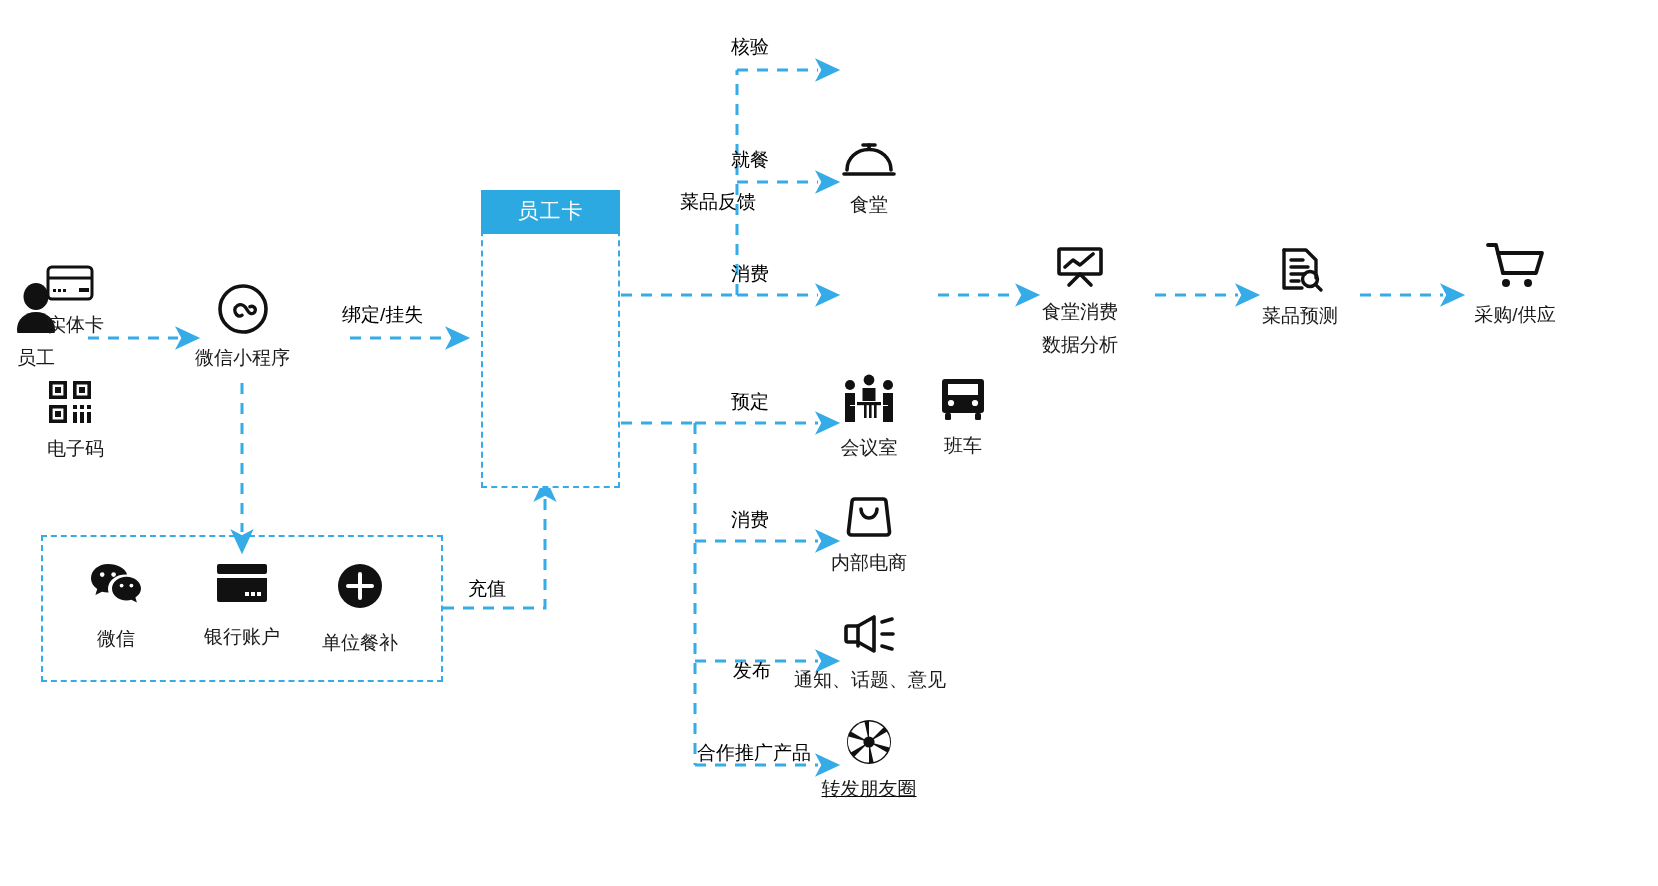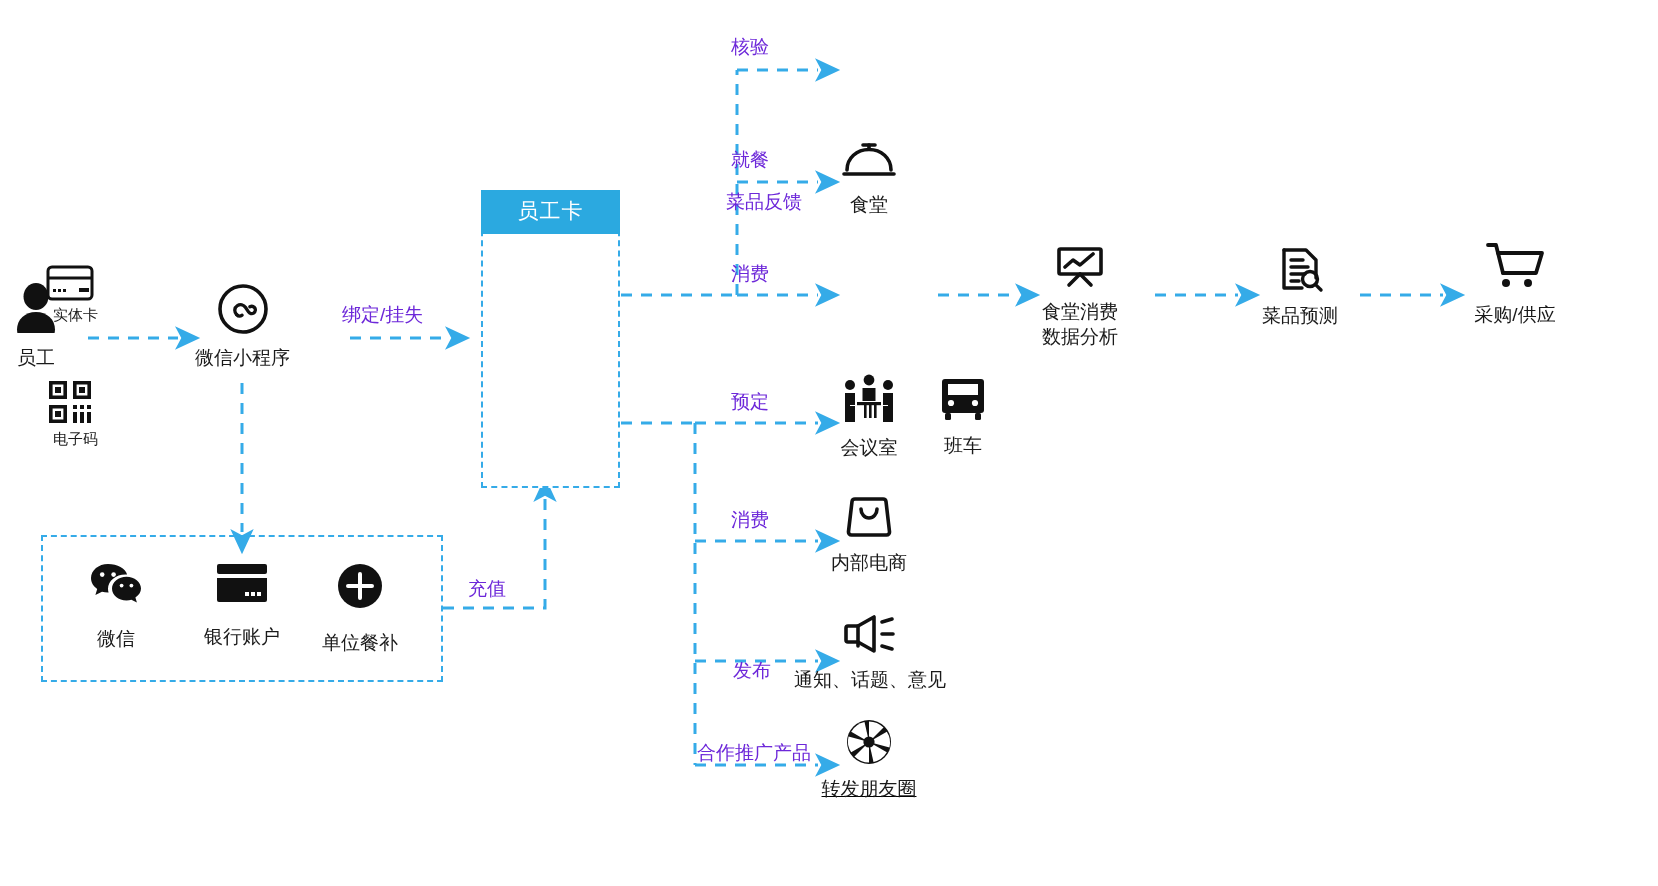--- a/index.html
+++ b/index.html
@@ -13,35 +13,35 @@
 
   .node{position:absolute;text-align:center;}
   .node .glyph{display:block;margin:0 auto;color:#111;}
   .node .cap{
     display:block;margin-top:6px;color:#1a1a1a;font-size:19px;line-height:25px;
     white-space:nowrap;
   }
   .node .cap.two{white-space:normal;}
 
   .edge-label{
-    position:absolute;color:#6d28d9;font-size:19px;line-height:24px;white-space:nowrap;
+    position:absolute;color:#000000;font-size:19px;line-height:24px;white-space:nowrap;
   }
 
   
   #card-panel{
     position:absolute;left:481px;top:190px;width:139px;height:298px;
     border:2px dashed #35ABE8;border-top:none;box-sizing:border-box;background:#fff;
   }
   #card-header{
     position:absolute;left:481px;top:190px;width:139px;height:44px;
     background:#2BA9E0;color:#ffffff;font-size:21px;line-height:42px;text-align:center;
     letter-spacing:1px;
   }
   .card-item{position:absolute;left:0;width:139px;text-align:center;}
-  .card-item .cap{display:block;margin-top:1px;font-size:15px;color:#1a1a1a;padding-left:12px;}
+  .card-item .cap{display:block;margin-top:7px;font-size:19px;color:#1a1a1a;padding-left:12px;}
 
   
   #pay-box{
     position:absolute;left:41px;top:535px;width:402px;height:147px;
     border:2px dashed #35ABE8;box-sizing:border-box;
   }
   .pay-item{position:absolute;top:562px;width:120px;text-align:center;}
   .pay-item .cap{display:block;margin-top:16px;font-size:19px;color:#1a1a1a;}
 </style>
 </head>
@@ -80,21 +80,21 @@
 
       <path d="M938,295 L1018,295" marker-end="url(#ah)"></path>
       <path d="M1155,295 L1238,295" marker-end="url(#ah)"></path>
       <path d="M1360,295 L1443,295" marker-end="url(#ah)"></path>
     </g>
   </svg>
 
   <div class="edge-label" style="left:342px;top:303px;">绑定/挂失</div>
   <div class="edge-label" style="left:731px;top:35px;">核验</div>
   <div class="edge-label" style="left:731px;top:148px;">就餐</div>
-  <div class="edge-label" style="left:726px;top:190px;">菜品反馈</div>
+  <div class="edge-label" style="left:680px;top:190px;">菜品反馈</div>
   <div class="edge-label" style="left:731px;top:262px;">消费</div>
   <div class="edge-label" style="left:731px;top:390px;">预定</div>
   <div class="edge-label" style="left:731px;top:508px;">消费</div>
   <div class="edge-label" style="left:733px;top:628px;margin-top:31px;">发布</div>
   <div class="edge-label" style="left:697px;top:741px;">合作推广产品</div>
   <div class="edge-label" style="left:468px;top:577px;">充值</div>
 
   <div class="node" style="left:0px;top:283px;width:72px;">
     <span class="glyph">
       <svg width="46" height="52" viewBox="0 0 46 52">
@@ -304,21 +304,21 @@
     <span class="glyph">
       <svg width="50" height="44" viewBox="0 0 50 44">
           <g fill="none" stroke="#111" stroke-width="3.6" stroke-linejoin="round" stroke-linecap="round">
         <rect x="4" y="4" width="42" height="25" rx="1.5"></rect>
         <path d="M10 22 L18 15 L25 20 L38 9"></path>
         <path d="M25 29 L14 40 M25 29 L36 40"></path>
       </g>
         </svg>
     </span>
     <span class="cap two">食堂消费</span>
-    <span class="cap two" style="margin-top:0">数据分析</span>
+    <span class="cap two" style="margin-top:8px">数据分析</span>
   </div>
 
   <div class="node" style="left:1240px;top:245px;width:120px;">
     <span class="glyph">
       <svg width="48" height="48" viewBox="0 0 48 48">
           <g fill="none" stroke="#111" stroke-width="3.4" stroke-linejoin="round" stroke-linecap="round">
         <path d="M8 5h22l10 10v18"></path>
         <path d="M8 5v38h18"></path>
         <path d="M15 15h12M15 22h17M15 29h14M15 36h8"></path>
         <circle cx="34" cy="34" r="7.5"></circle>

